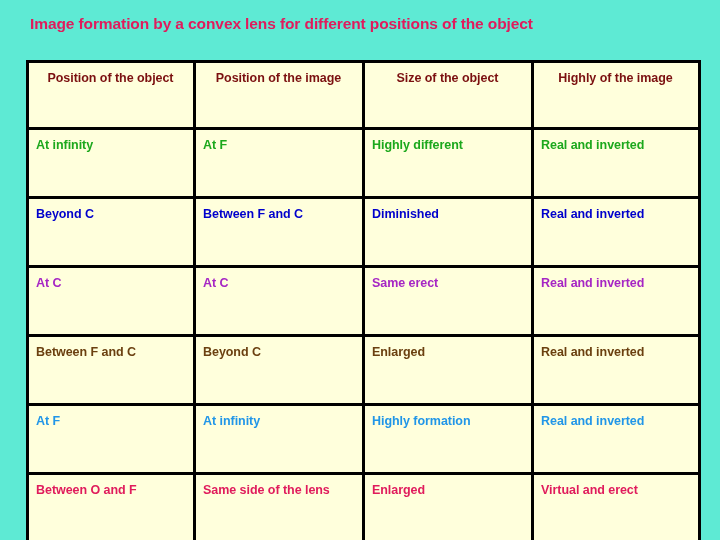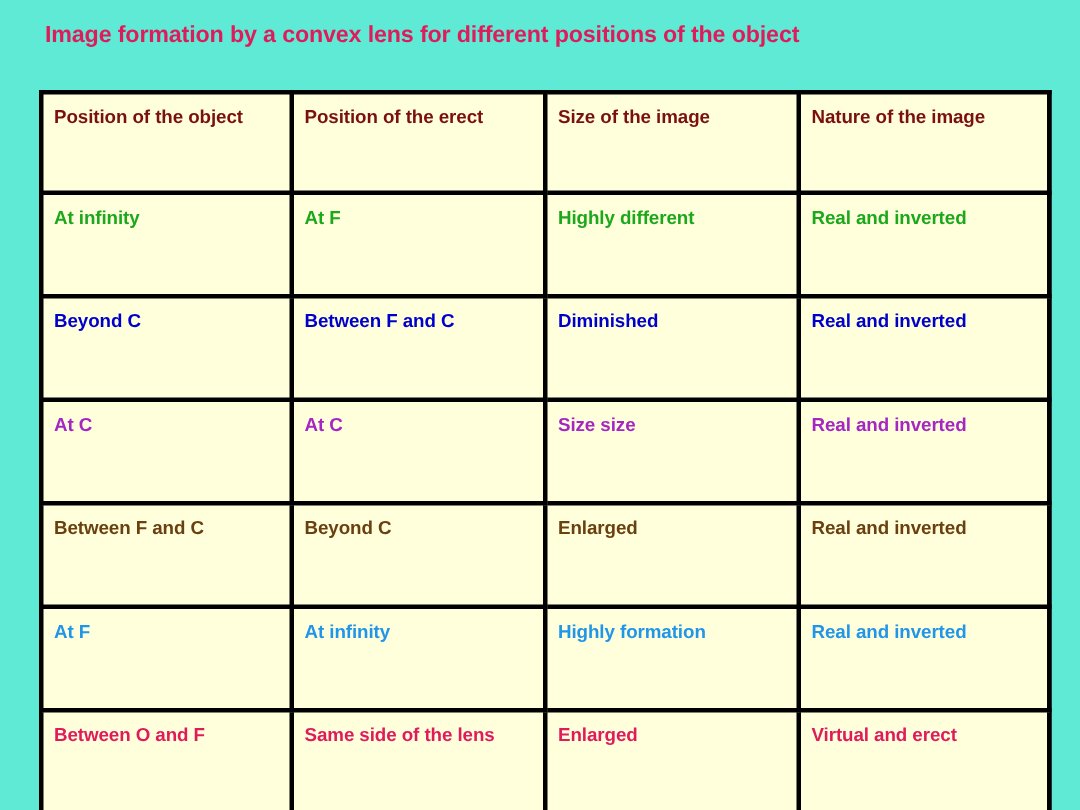--- a/index.html
+++ b/index.html
@@ -50,21 +50,21 @@
     font-size: 12.5px;
     font-weight: bold;
     line-height: 16px;
     letter-spacing: -0.05px;
   }
   .col-1 { width: 167px; }
   .col-2 { width: 169px; }
   .col-3 { width: 169px; }
   .col-4 { width: 167px; }
 
-  .r-head td { height: 50px; color: #7b1010; }
+  .r-head td { height: 50px; color: #7b1010; text-align: center; }
   .r-1 td { height: 52px; color: #1ca81c; }
   .r-2 td { height: 52px; color: #0000cc; }
   .r-3 td { height: 52px; color: #a626c4; margin-top: 28px; }
   .r-4 td { height: 52px; color: #6b4010; }
   .r-5 td { height: 52px; color: #2196e8; }
   .r-6 td { height: 52px; color: #e01b5c; }
 </style>
 </head>
 <body>
 
@@ -75,43 +75,43 @@
   <table id="lens-table">
     <colgroup>
       <col class="col-1">
         <col class="col-2">
         <col class="col-3">
         <col class="col-4">
     </colgroup>
     <tbody>
       <tr class="r-head">
         <td>Position of the object</td>
-        <td>Position of the erect</td>
-        <td>Size of the image</td>
-        <td>Nature of the image</td>
+        <td>Position of the image</td>
+        <td>Size of the object</td>
+        <td>Highly of the image</td>
       </tr>
 
       <tr class="r-1">
         <td>At infinity</td>
         <td>At F</td>
         <td>Highly different</td>
         <td>Real and inverted</td>
       </tr>
 
       <tr class="r-2">
         <td>Beyond C</td>
         <td>Between F and C</td>
         <td>Diminished</td>
         <td>Real and inverted</td>
       </tr>
 
       <tr class="r-3">
         <td>At C</td>
         <td>At C</td>
-        <td>Size size</td>
+        <td>Same erect</td>
         <td>Real and inverted</td>
       </tr>
 
       <tr class="r-4">
         <td>Between F and C</td>
         <td>Beyond C</td>
         <td>Enlarged</td>
         <td>Real and inverted</td>
       </tr>
 

